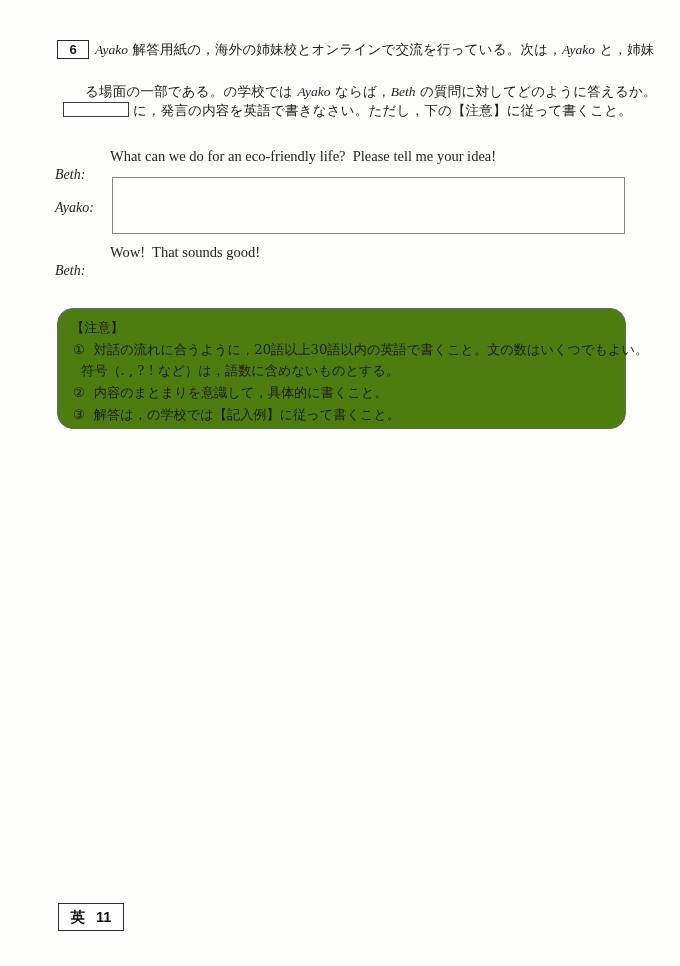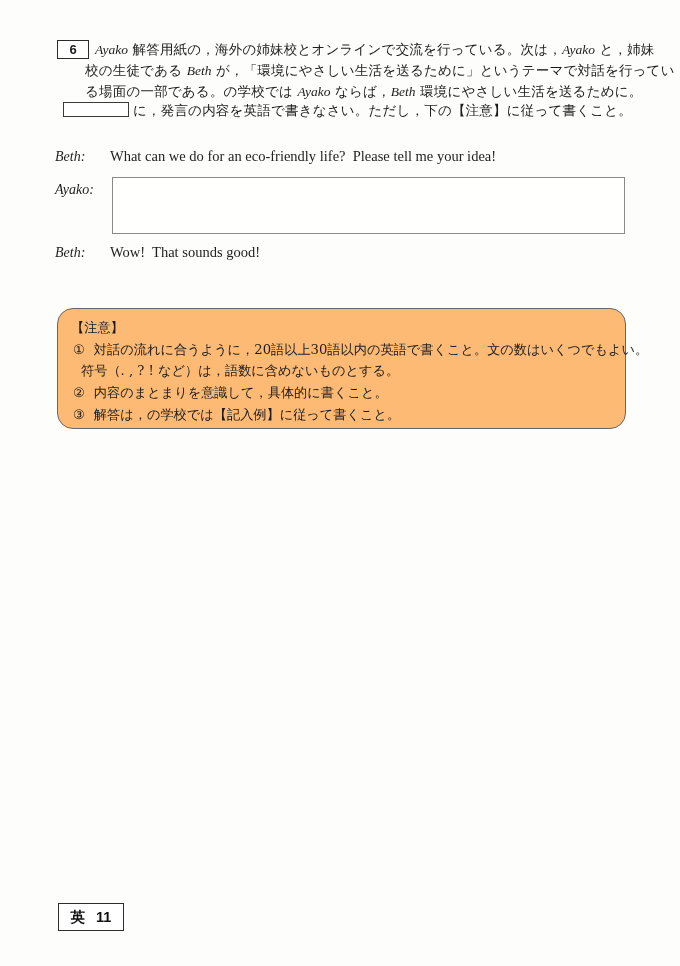--- a/index.html
+++ b/index.html
@@ -18,34 +18,34 @@
     font-weight:600; font-size:13px; line-height:17px; background:#fff;
   }
   .blank-inline {
     display:inline-block; width:64px; height:13px;
     border:1px solid #3a3a3a; background:#fff;
     vertical-align:-2px; margin-right:4px;
   }
   .speaker {
     position:absolute; font-style:italic;
     font-family:"Liberation Serif","DejaVu Serif",serif;
-    font-size:14px; line-height:18px; color:#222;
+    font-size:14px; line-height:18px; color:#222;margin-top:18px;
   }
   .dlg-text {
     position:absolute; white-space:pre;
     font-family:"Liberation Serif","DejaVu Serif",serif;
     font-size:14.5px; line-height:18px; color:#222;text-align:right;
   }
   .answer-box {
     position:absolute; left:112px; top:177px; width:511px; height:55px;
     border:1px solid #8a8a8a; background:#fffffe;
   }
   .notice-box {
     position:absolute; left:57px; top:308px; width:567px; height:119px;
-    border:1px solid #676767; border-radius:16px; background:#fdba74;
+    border:1px solid #676767; border-radius:16px; background:#4d7c0f;
   }
   .notice-line { position:absolute; white-space:nowrap; font-size:13.2px; line-height:18px; color:#1c1c1c; }
   .marker { display:inline-block; margin-right:9px; }
   .footer-box {
     position:absolute; left:58px; top:903px; width:64px; height:26px;
     border:1.4px solid #2e2e2e; background:#fff;
     display:flex; align-items:center; justify-content:center; gap:11px;
     font-family:"Liberation Sans","DejaVu Sans",sans-serif;
     font-weight:600; font-size:14.5px; color:#111;
   }
@@ -55,25 +55,22 @@
 
 <div class="page">
 
   <div class="qnum-box">
     <span>6</span>
   </div>
 
   <div class="jline" style="left:95px; top:40px;">
     <span class="latin">Ayako</span><span> 解答用紙の，海外の姉妹校とオンラインで交流を行っている。次は，</span><span class="latin">Ayako</span><span> と，姉妹</span>
   </div>
-  <div class="jline" style="left:85px; top:61px;">
-    <span>校の生徒である </span><span class="latin">Beth</span><span> が，「環境にやさしい生活を送るために」というテーマで対話を行ってい</span>
-  </div>
   <div class="jline" style="left:85px; top:82px;">
-    <span>る場面の一部である。の学校では </span><span class="latin">Ayako</span><span> ならば，</span><span class="latin">Beth</span><span> 環境にやさしい生活を送るために。</span>
+    <span>る場面の一部である。の学校では </span><span class="latin">Ayako</span><span> ならば，</span><span class="latin">Beth</span><span> の質問に対してどのように答えるか。</span>
   </div>
   <div class="jline" style="left:63px; top:101px;text-align:center;">
     <span class="blank-inline"></span><span>に，発言の内容を英語で書きなさい。ただし，下の【注意】に従って書くこと。</span>
   </div>
 
   <div class="speaker" style="left:55px; top:148px;">Beth:</div>
   <div class="dlg-text" style="left:110px; top:147px;">What can we do for an eco-friendly life?  Please tell me your idea!</div>
 
   <div class="speaker" style="left:55px; top:181px;">Ayako:</div>
   <div class="answer-box">

